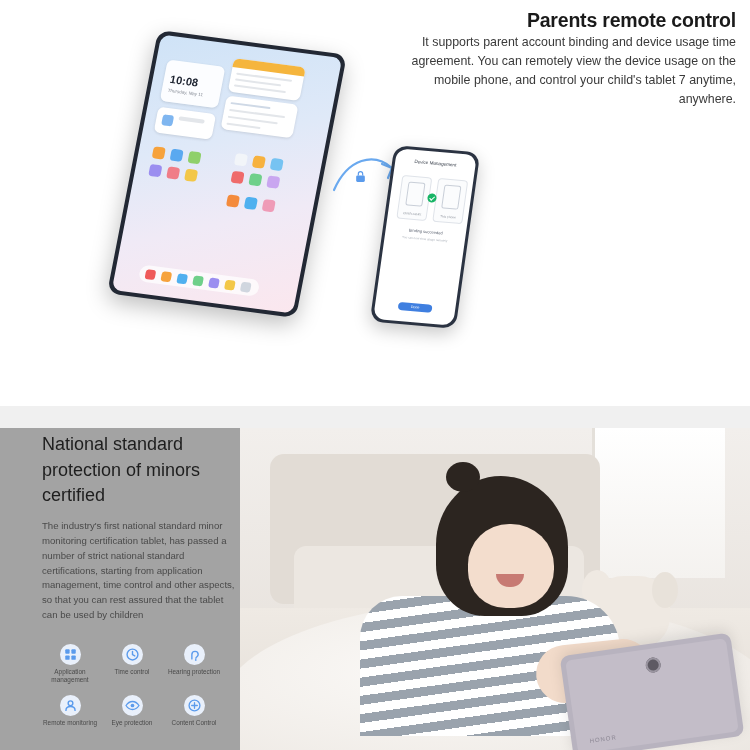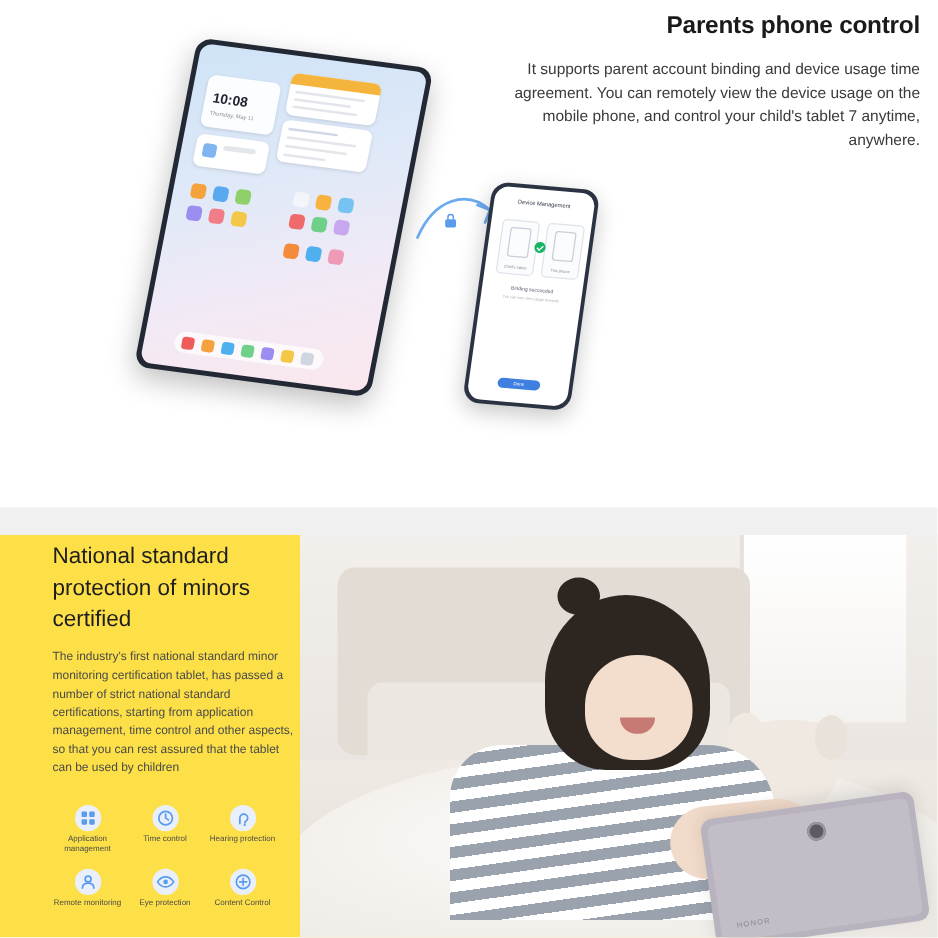--- a/index.html
+++ b/index.html
@@ -33,21 +33,20 @@
     text-align: right;
   }
   #s1-heading {
     font-size: 19.5px;
     font-weight: bold;
     color: #1a1a1a;
     line-height: 1.30;
     letter-spacing: -0.2px;
   }
   #s1-body {
-    margin-top: 13px;
     font-size: 12.4px;
     color: #3a3a3a;
     line-height: 1.52;
   }
 
   
   #tablet-wrap {
     position: absolute;
     left: 122px;
     top: 28px;
@@ -235,21 +234,21 @@
     left: 0; top: 406px;
     width: 750px; height: 22px;
     background: #f0f0f0;
   }
 
   
   #section-two {
     position: absolute;
     left: 0; top: 428px;
     width: 622px; height: 322px;
-    background: #fde047;
+    background: #a3a3a3;
   }
   #s2-left {
     position: absolute;
     left: 42px; top: 4px;
     width: 196px;
   }
   #s2-heading {
     font-size: 18px;
     color: #1e1e1e;
     line-height: 1.42;
@@ -386,21 +385,21 @@
     font-size: 6px; color: #8c8794; letter-spacing: 1px;
   }
 </style>
 </head>
 <body>
 
 <div id="section-one">
 
   <div id="s1-text">
     <div id="s1-heading">
-      <div>Parents phone control</div>
+      <div>Parents remote control</div>
     </div>
     <div id="s1-body">It supports parent account binding and device usage time agreement. You can remotely view the device usage on the mobile phone, and control your child's tablet 7 anytime, anywhere.</div>
   </div>
 
   <div id="tablet-wrap">
     <div id="tablet">
       <div id="tablet-screen">
 
         <div class="tw-card" id="tw-clock">
           <div class="t">10:08</div>

